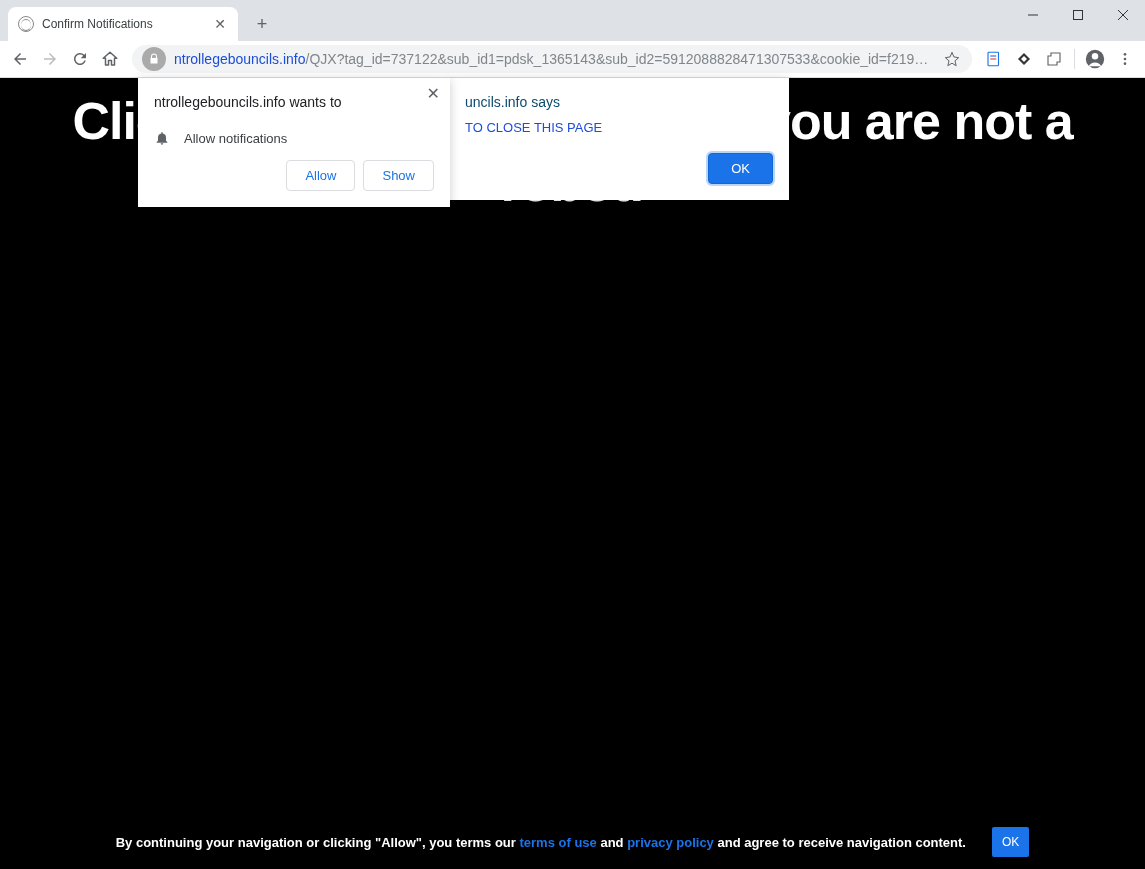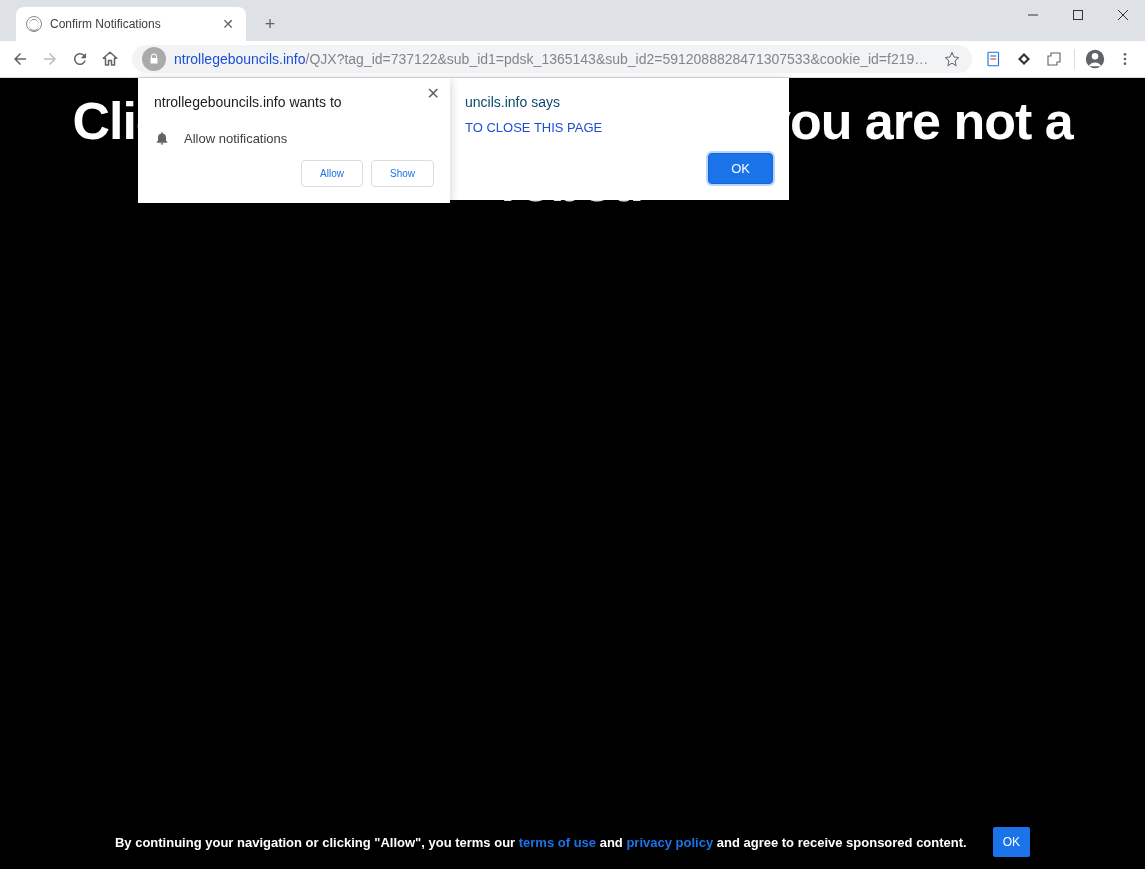--- a/index.html
+++ b/index.html
@@ -32,21 +32,21 @@
       justify-content: center;
       color: #333;
       font-size: 10px;
     }
     
     .tabbar {
       height: 41px;
       background: #dee1e6;
       display: flex;
       align-items: flex-end;
-      padding-left: 16px;
+      padding-left: 8px;
       position: relative;
     }
     .tab {
       background: #fff;
       height: 34px;
       width: 230px;
       border-radius: 8px 8px 0 0;
       display: flex;
       align-items: center;
       padding: 0 10px;
@@ -199,21 +199,21 @@
     }
     .perm-actions {
       display: flex;
       justify-content: flex-end;
       gap: 8px;
     }
     .perm-btn {
       border: 1px solid #dadce0;
       background: #fff;
       color: #1a73e8;
-      font-size: 10px;
+      font-size: 13px;
       padding: 7px 18px;
       border-radius: 4px;
     }
     
     .alert-dialog {
       position: absolute;
       left: 449px;
       top: 78px;
       width: 340px;
       background: #fff;
@@ -371,21 +371,21 @@
 </div>
 
 <div class="page">
   <div class="page-headline">
     <span>Click "Allow" to confirm that you are not a</span>
     <span class="line2">robot!</span>
   </div>
 
   <div class="consent">
     <div class="consent-text">
-      <span>By continuing your navigation or clicking "Allow", you terms our </span><a href="#">terms of use</a><span> and </span><a href="#">privacy policy</a><span> and agree to receive sponsored content.</span>
+      <span>By continuing your navigation or clicking "Allow", you terms our </span><a href="#">terms of use</a><span> and </span><a href="#">privacy policy</a><span> and agree to receive navigation content.</span>
     </div>
     <div class="consent-ok">OK</div>
   </div>
 </div>
 
 <div class="alert-dialog">
   <div class="alert-title">uncils.info says</div>
   <div class="alert-body">TO CLOSE THIS PAGE</div>
   <div class="alert-actions">
     <div class="alert-ok">OK</div>

